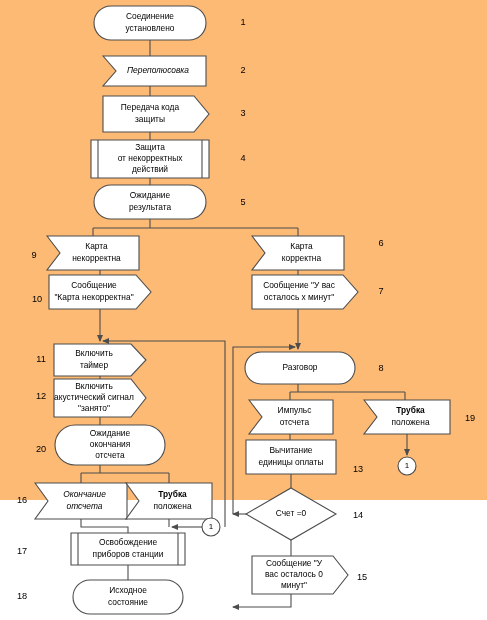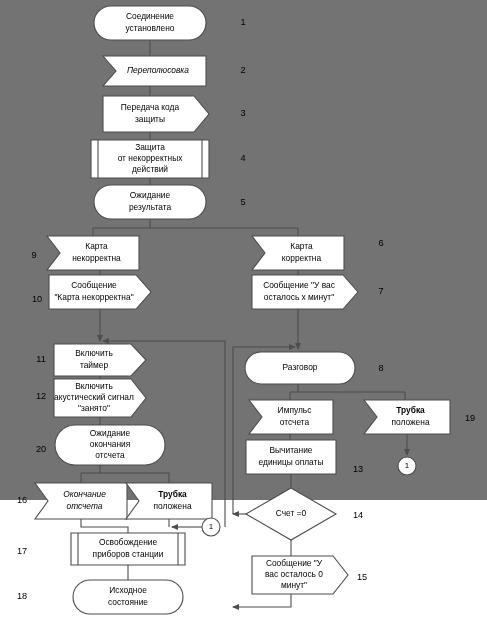--- a/index.html
+++ b/index.html
@@ -2,21 +2,21 @@
 <html><head>
 <meta charset="utf-8">
 <title>Flowchart</title>
 <style>
   html,body{margin:0;padding:0;background:#ffffff;}
   body{
     width:487px;height:620px;
     font-family:"Liberation Sans","DejaVu Sans",sans-serif;
     overflow:hidden;
   }
-  #chart-root{position:relative;width:487px;height:500px;background:#737373;}
+  #chart-root{position:relative;width:487px;height:500px;background:#fdba74;}
   svg#flow{display:block;width:487px;height:620px;}
   .shape{fill:#ffffff;stroke:#4d4d4d;stroke-width:1.1;}
   .shape-rounded{fill:#ffffff;stroke:#4d4d4d;stroke-width:1.1;}
   .conn{stroke:#4d4d4d;stroke-width:1.1;fill:none;}
   .lbl{fill:#000000;font-family:"Liberation Sans","DejaVu Sans",sans-serif;
        font-size:8.4px;text-anchor:middle;dominant-baseline:middle;}
   .lbl-italic{font-style:italic;}
   .lbl-bold{font-weight:bold;}
   .num{fill:#000000;font-family:"Liberation Sans","DejaVu Sans",sans-serif;
        font-size:9.2px;text-anchor:middle;dominant-baseline:middle;}

